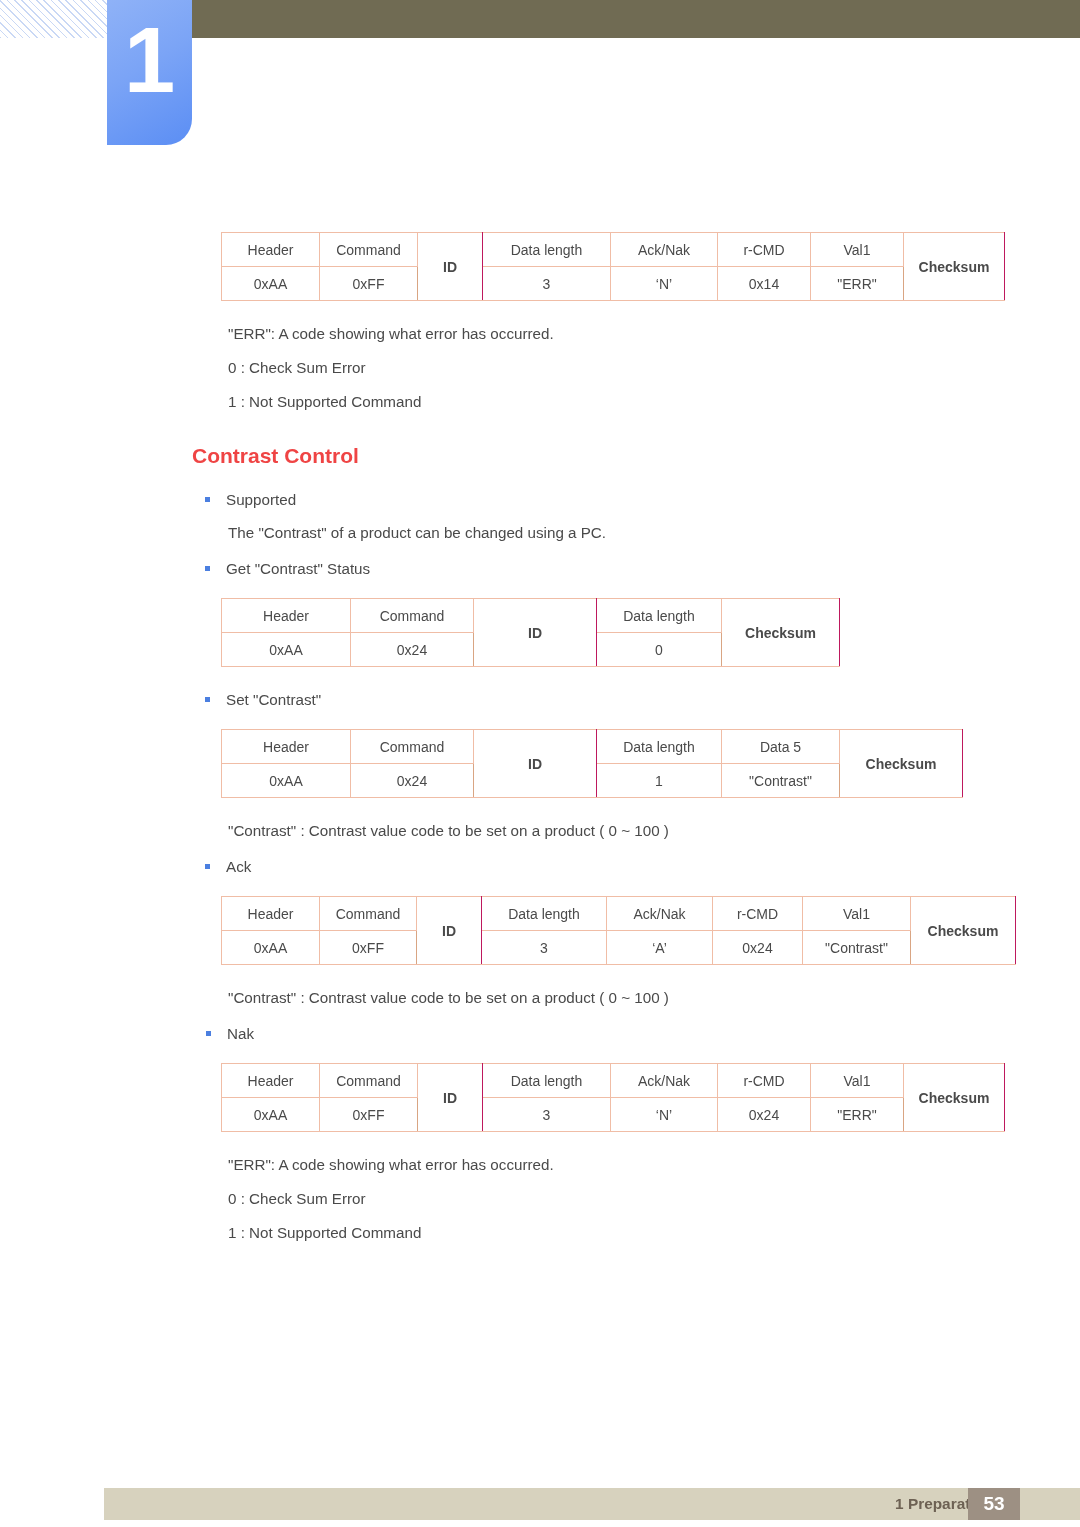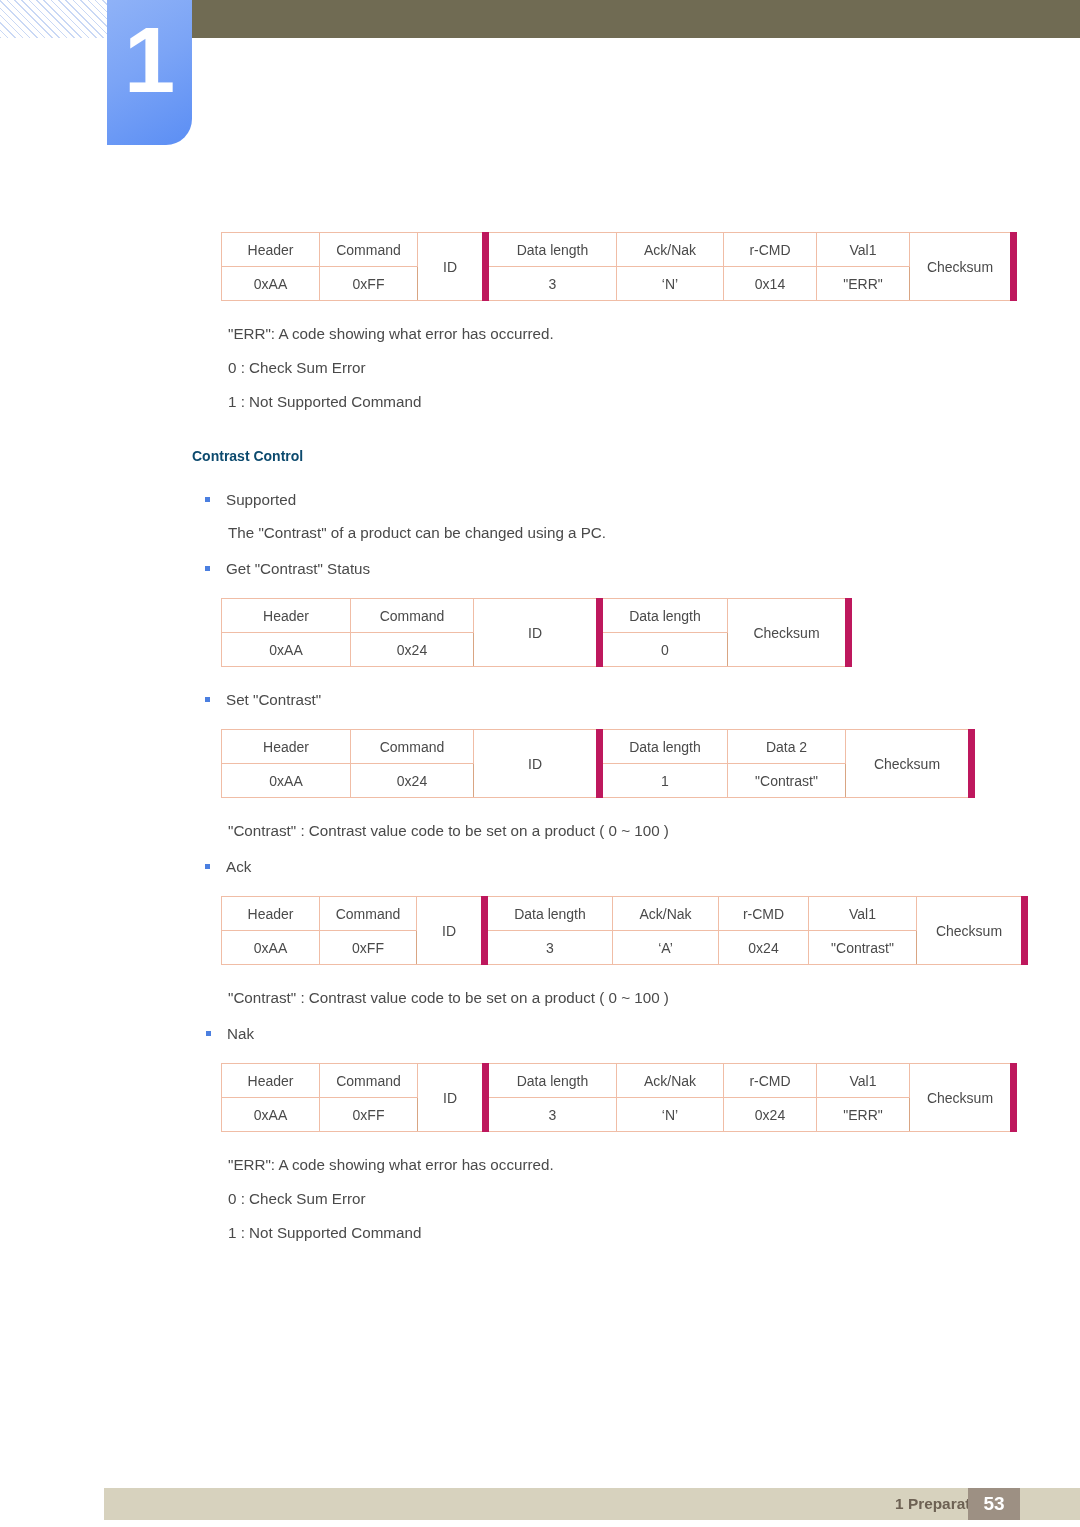--- a/index.html
+++ b/index.html
@@ -95,38 +95,39 @@
     color: #4a4a4a;
     text-align: center;
     vertical-align: middle;
     padding: 5px 2px;
     height: 23px;
     font-family: "Liberation Sans", sans-serif;
     line-height: 18px;
   }
   .proto-table td.span-cell {
     border-left: 1px solid #d9a583;
-    border-right: 7px solid #be185d;
+    border-right: 1px solid #be185d;
+    font-weight: bold;
   }
   .tbl-wrap { position: absolute; }
 
   
   .para {
     position: absolute;
     font-size: 15.2px;
     line-height: 20px;
     color: #4a4a4a;
     white-space: nowrap;
   }
   .section-heading {
     position: absolute;
-    font-size: 14px;
+    font-size: 21px;
     line-height: 24px;
     font-weight: bold;
-    color: #0c4a6e;
+    color: #ef4444;
     white-space: nowrap;
   }
   .bullet-row {
     position: absolute;
     white-space: nowrap;
   }
   .bullet-mark {
     display: inline-block;
     width: 5px;
     height: 5px;
@@ -260,21 +261,21 @@
   </div>
 
   <div class="tbl-wrap" style="top:579px; left:221px;">
     <table class="proto-table">
       <tbody>
           <tr>
         <td style="width:124px;">Header</td>
         <td style="width:118px;">Command</td>
         <td class="span-cell" rowspan="2" style="width:118px;">ID</td>
         <td style="width:120px;">Data length</td>
-        <td style="width:113px;">Data 2</td>
+        <td style="width:113px;">Data 5</td>
         <td class="span-cell" rowspan="2" style="width:118px;">Checksum</td>
       </tr>
       <tr>
         <td>0xAA</td>
         <td>0x24</td>
         <td>1</td>
         <td>"Contrast"</td>
       </tr>
     </tbody>
       </table>

